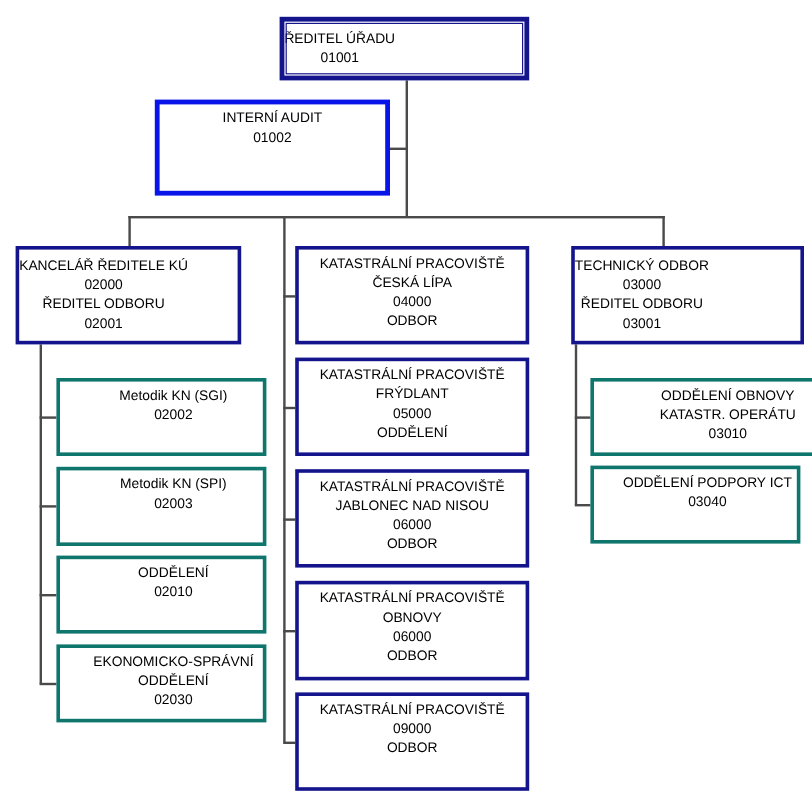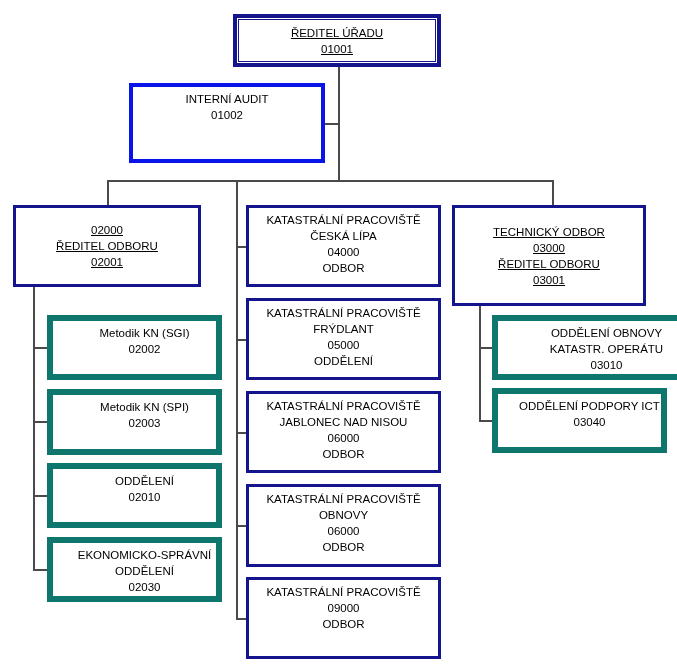--- a/index.html
+++ b/index.html
@@ -16,31 +16,31 @@
   .line.h{height:1.5px;}
   .box{
     position:absolute;
     background:#ffffff;
     box-sizing:border-box;
     text-align:center;
     font-size:11.5px;
     line-height:16px;
   }
   .navy{border:3px solid #14148C;}
-  .blue{border:6px solid #0f766e;padding-left:20px;}
+  .blue{border:3px solid #0f766e;padding-left:20px;}
   .blue-thick{border:4px solid #0814E8;}
   .double{border:4px solid #14148C;}
   .double::after{
     content:"";
     position:absolute;
     left:1px;right:1px;top:1px;bottom:1px;
     border:1.5px solid #14148C;
     pointer-events:none;
   }
-  .center{display:flex;align-items:center;justify-content:center;text-decoration:underline;}
+  .center{display:flex;align-items:center;justify-content:flex-start;}
   .top{padding-top:4px;}
   .ln{white-space:nowrap;}
 </style>
 </head>
 <body>
 
 <div class="canvas">
 
   <div class="line v" style="left:338px;top:66px;height:114px"></div>
   <div class="line h" style="left:324px;top:123px;width:15px"></div>
@@ -69,20 +69,21 @@
     </div>
   </div>
 
   <div class="box blue-thick top" style="left:129px;top:83px;width:196px;height:80px">
     <div class="ln">INTERNÍ AUDIT</div>
     <div class="ln">01002</div>
   </div>
 
   <div class="box navy center" style="left:13px;top:205px;width:188px;height:82px">
     <div>
+      <div class="ln">KANCELÁŘ ŘEDITELE KÚ</div>
       <div class="ln">02000</div>
       <div class="ln">ŘEDITEL ODBORU</div>
       <div class="ln">02001</div>
     </div>
   </div>
 
   <div class="box blue top" style="left:47px;top:315px;width:175px;height:65px">
     <div class="ln">Metodik KN (SGI)</div>
     <div class="ln">02002</div>
   </div>
@@ -123,21 +124,21 @@
     <div class="ln">OBNOVY</div>
     <div class="ln">06000</div>
     <div class="ln">ODBOR</div>
   </div>
   <div class="box navy top" style="left:246px;top:577px;width:195px;height:82px">
     <div class="ln">KATASTRÁLNÍ PRACOVIŠTĚ</div>
     <div class="ln">09000</div>
     <div class="ln">ODBOR</div>
   </div>
 
-  <div class="box navy center" style="left:452px;top:205px;width:194px;height:101px">
+  <div class="box navy center" style="left:476px;top:205px;width:194px;height:82px">
     <div>
       <div class="ln">TECHNICKÝ ODBOR</div>
       <div class="ln">03000</div>
       <div class="ln">ŘEDITEL ODBORU</div>
       <div class="ln">03001</div>
     </div>
   </div>
 
   <div class="box blue top" style="left:492px;top:315px;width:209px;height:65px">
     <div class="ln">ODDĚLENÍ OBNOVY</div>

